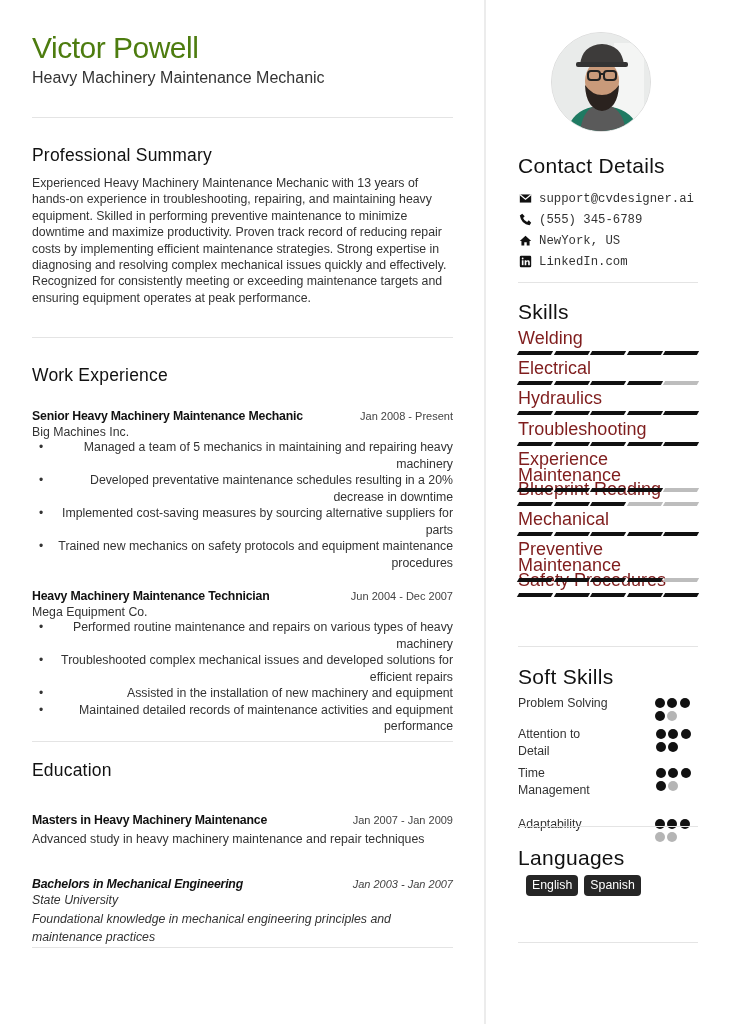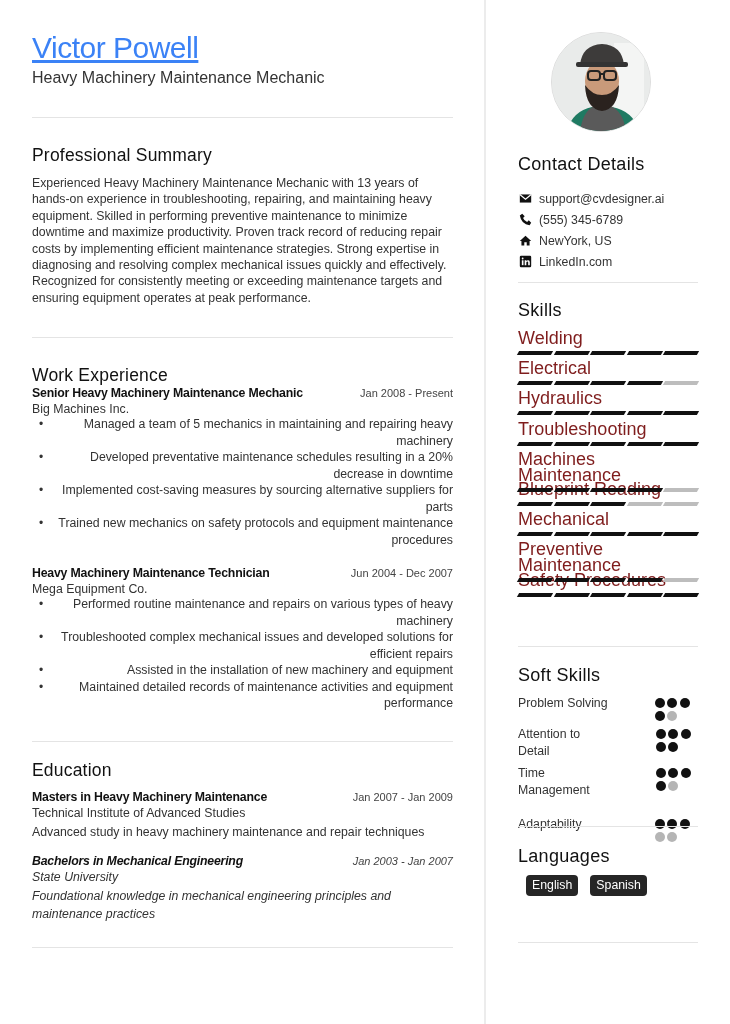--- a/index.html
+++ b/index.html
@@ -3,64 +3,64 @@
   <meta charset="utf-8">
   <style>
     * { box-sizing: border-box; margin: 0; padding: 0; }
     html, body { width: 730px; height: 1024px; background: #ffffff; overflow: hidden; }
     body { font-family: "Liberation Sans", "DejaVu Sans", sans-serif; color: #222; position: relative; }
 
     .divider-v { position: absolute; left: 484px; top: 0; width: 2px; height: 1024px; background: #ececec; }
 
     
     .left { position: absolute; left: 32px; top: 0; width: 421px; }
-    .name { position: absolute; top: 31px; left: 0; font-size: 30px; font-weight: 500; color: #3b82f6; letter-spacing: -0.5px; text-decoration: underline; }
+    .name { position: absolute; top: 31px; left: 0; font-size: 30px; font-weight: 500; color: #4d7c0f; letter-spacing: -0.5px; }
     .title { position: absolute; top: 69px; left: 0; font-size: 16px; color: #333; }
     .hr { position: absolute; left: 0; width: 421px; height: 1px; background: #e4e4e4; }
 
     .section-title { position: absolute; left: 0; font-size: 17.5px; font-weight: 500; color: #111; letter-spacing: 0.2px; }
     .summary { position: absolute; left: 0; top: 175px; width: 421px; font-size: 12.3px; line-height: 16.4px; color: #333; }
 
     .entry { position: absolute; left: 0; width: 421px; }
-    .entry-head { display: flex; justify-content: space-between; align-items: baseline; }
+    .entry-head { display: flex; justify-content: space-between; align-items: baseline; margin-top: 23px; }
     .entry-role { font-size: 12.3px; font-weight: bold; color: #111; letter-spacing: -0.2px; }
     .entry-date { font-size: 11px; color: #444; }
     .entry-org { font-size: 12.3px; color: #333; margin-top: 2px; }
     .bullets { list-style: none; margin-top: 0; text-align: right; }
     .bullets li { position: relative; padding-left: 23px; font-size: 12.3px; line-height: 16.5px; color: #333; }
     .bullets li::before { content: "•"; position: absolute; left: 7px; top: 0; font-size: 12px; color: #333; }
     .edu-desc { font-size: 12.3px; line-height: 17.5px; color: #333; margin-top: 4px; }
 
     
     .right { position: absolute; left: 518px; top: 0; width: 180px; }
     .avatar { position: absolute; left: 33px; top: 32px; width: 100px; height: 100px; border-radius: 50%; overflow: hidden; border: 1px solid #ddd; background: #eef0ef; }
-    .r-title { position: absolute; left: 0; font-size: 18px; font-weight: 500; color: #111; letter-spacing: 0.3px; }
+    .r-title { position: absolute; left: 0; font-size: 21px; font-weight: 500; color: #111; letter-spacing: 0.3px; }
     .r-hr { position: absolute; left: 0; width: 180px; height: 1px; background: #e4e4e4; }
     .contact { position: absolute; left: 0; top: 188px; }
-    .contact-row { display: flex; align-items: center; height: 21px; font-size: 12.3px; color: #333; }
+    .contact-row { display: flex; align-items: center; height: 21px; font-size: 12.3px; color: #333; font-family: Liberation Mono, monospace; }
     .contact-row .ic { width: 14px; height: 14px; margin-right: 7px; display: flex; align-items: center; justify-content: center; }
     .contact-row svg { width: 13px; height: 13px; }
 
     .skills { position: absolute; left: 0; top: 330px; width: 180px; }
     .skill { height: 30.2px; }
     .skill-name { font-size: 18px; color: #7f1d1d; line-height: 16px; }
     .skill-bar { display: flex; gap: 3px; margin-top: 5px; }
     .seg { width: 33.6px; height: 4px; transform: skewX(-30deg); }
     .seg.on { background: #111; }
     .seg.off { background: #bdbdbd; }
 
     .soft { position: absolute; left: 0; top: 695px; width: 180px; }
     .soft-row { display: flex; gap: 40px; }
     .soft-name { width: 117px; font-size: 12.3px; line-height: 17px; color: #333; }
     .soft-dots { width: 52px; display: flex; flex-wrap: wrap; gap: 3px 2.5px; padding-top: 3px; align-content: flex-start; }
     .dot { width: 10px; height: 10px; border-radius: 50%; }
     .dot.on { background: #111; }
     .dot.off { background: #b5b5b5; }
 
-    .langs { position: absolute; left: 0; top: 875px; display: flex; gap: 12px; padding-left: 8px; }
+    .langs { position: absolute; left: 0; top: 875px; display: flex; gap: 6px; padding-left: 8px; }
     .lang { background: #262626; color: #fff; font-size: 12.3px; padding: 3px 6px 4px 6px; border-radius: 4px; }
   </style>
 </head>
 <body>
 
 <div class="divider-v"></div>
 
 <div class="left">
   <div class="name">Victor Powell</div>
   <div class="title">Heavy Machinery Maintenance Mechanic</div>
@@ -101,21 +101,20 @@
   </div>
   <div class="hr" style="top:741px;"></div>
 
   <div class="section-title" style="top:760px;">Education</div>
 
   <div class="entry" style="top:790px;">
     <div class="entry-head">
       <span class="entry-role">Masters in Heavy Machinery Maintenance</span>
       <span class="entry-date">Jan 2007 - Jan 2009</span>
     </div>
-    <div class="entry-org">Technical Institute of Advanced Studies</div>
     <div class="edu-desc">Advanced study in heavy machinery maintenance and repair techniques</div>
   </div>
 
   <div class="entry" style="top:854px;font-style:italic;">
     <div class="entry-head">
       <span class="entry-role">Bachelors in Mechanical Engineering</span>
       <span class="entry-date">Jan 2003 - Jan 2007</span>
     </div>
     <div class="entry-org">State University</div>
     <div class="edu-desc">Foundational knowledge in mechanical engineering principles and maintenance practices</div>
@@ -217,21 +216,21 @@
         <div class="skill-name">Troubleshooting</div>
         <div class="skill-bar">
           <span class="seg on"></span>
           <span class="seg on"></span>
           <span class="seg on"></span>
           <span class="seg on"></span>
           <span class="seg on"></span>
         </div>
       </div>
       <div class="skill">
-        <div class="skill-name">Machines Maintenance</div>
+        <div class="skill-name">Experience Maintenance</div>
         <div class="skill-bar">
           <span class="seg on"></span>
           <span class="seg on"></span>
           <span class="seg on"></span>
           <span class="seg on"></span>
           <span class="seg off"></span>
         </div>
       </div>
       <div class="skill">
         <div class="skill-name">Blueprint Reading</div>

